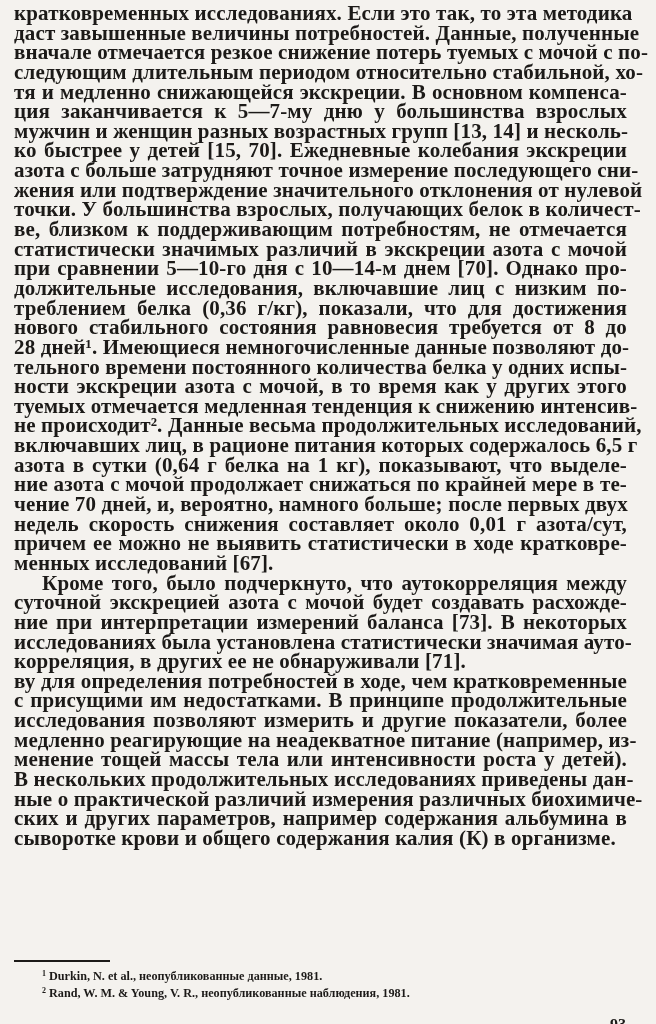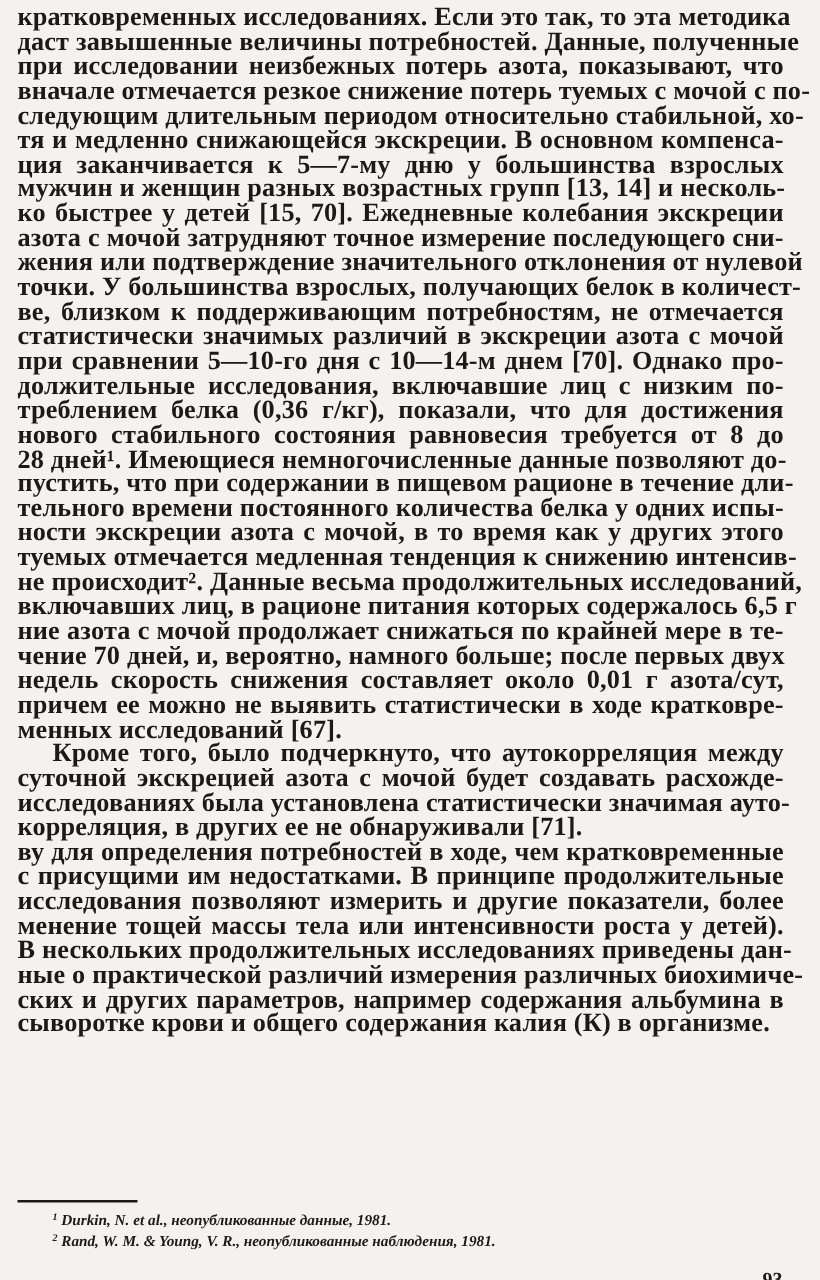--- a/index.html
+++ b/index.html
@@ -25,76 +25,77 @@
   }
   .line.last { text-align-last: left; }
   .line.indent { padding-left: 28px; }
   sup { font-size: 9px; line-height: 0; vertical-align: 6px; }
   .rule {
     position: absolute; left: 14px; top: 960px; width: 96px; height: 2px;
     background: #1c1a18;
   }
   .footnotes {
     position: absolute; left: 42px; top: 968px; width: 560px;
-    font-size: 12.2px; line-height: 16.5px; font-weight: bold; font-style: italic;
+    font-size: 12.2px; line-height: 16.5px; font-weight: bold;
   }
   .footnotes .fn { display: block; white-space: nowrap; }
   .footnotes sup { font-size: 8px; vertical-align: 4px; margin-right: 3px; }
   .page-number {
     position: absolute; left: 610px; top: 1016px;
     font-size: 16px; font-weight: bold;
   }
 </style>
 </head>
 <body>
 
 <div class="page">
   <div id="para-container">
       <div>
         <span class="line">кратковременных исследованиях. Если это так, то эта методика</span>
         <span class="line">даст завышенные величины потребностей. Данные, полученные</span>
-        <span class="line">при исследовании неизбежных потерь азота, показывают, что</span>
         <span class="line">вначале отмечается резкое снижение потерь туемых с мочой с по-</span>
         <span class="line">следующим длительным периодом относительно стабильной, хо-</span>
         <span class="line">тя и медленно снижающейся экскреции. В основном компенса-</span>
         <span class="line">ция заканчивается к 5—7-му дню у большинства взрослых</span>
         <span class="line">мужчин и женщин разных возрастных групп [13, 14] и несколь-</span>
         <span class="line">ко быстрее у детей [15, 70]. Ежедневные колебания экскреции</span>
-        <span class="line">азота с мочой затрудняют точное измерение последующего сни-</span>
+        <span class="line">азота с больше затрудняют точное измерение последующего сни-</span>
         <span class="line">жения или подтверждение значительного отклонения от нулевой</span>
         <span class="line">точки. У большинства взрослых, получающих белок в количест-</span>
         <span class="line">ве, близком к поддерживающим потребностям, не отмечается</span>
         <span class="line">статистически значимых различий в экскреции азота с мочой</span>
         <span class="line">при сравнении 5—10-го дня с 10—14-м днем [70]. Однако про-</span>
         <span class="line">должительные исследования, включавшие лиц с низким по-</span>
         <span class="line">треблением белка (0,36 г/кг), показали, что для достижения</span>
         <span class="line">нового стабильного состояния равновесия требуется от 8 до</span>
         <span class="line">28 дней¹. Имеющиеся немногочисленные данные позволяют до-</span>
-        <span class="line">пустить, что при содержании в пищевом рационе в течение дли-</span>
         <span class="line">тельного времени постоянного количества белка у одних испы-</span>
         <span class="line">ности экскреции азота с мочой, в то время как у других этого</span>
         <span class="line">туемых отмечается медленная тенденция к снижению интенсив-</span>
         <span class="line">не происходит². Данные весьма продолжительных исследований,</span>
         <span class="line">включавших лиц, в рационе питания которых содержалось 6,5 г</span>
+        <span class="line">азота в сутки (0,64 г белка на 1 кг), показывают, что выделе-</span>
         <span class="line">ние азота с мочой продолжает снижаться по крайней мере в те-</span>
         <span class="line">чение 70 дней, и, вероятно, намного больше; после первых двух</span>
         <span class="line">недель скорость снижения составляет около 0,01 г азота/сут,</span>
         <span class="line">причем ее можно не выявить статистически в ходе кратковре-</span>
         <span class="line last">менных исследований [67].</span>
       </div>
       <div>
         <span class="line indent">Кроме того, было подчеркнуто, что аутокорреляция между</span>
         <span class="line">суточной экскрецией азота с мочой будет создавать расхожде-</span>
+        <span class="line">ние при интерпретации измерений баланса [73]. В некоторых</span>
         <span class="line">исследованиях была установлена статистически значимая ауто-</span>
         <span class="line last">корреляция, в других ее не обнаруживали [71].</span>
       </div>
       <div>
         <span class="line">ву для определения потребностей в ходе, чем кратковременные</span>
         <span class="line">с присущими им недостатками. В принципе продолжительные</span>
         <span class="line">исследования позволяют измерить и другие показатели, более</span>
+        <span class="line">медленно реагирующие на неадекватное питание (например, из-</span>
         <span class="line">менение тощей массы тела или интенсивности роста у детей).</span>
         <span class="line">В нескольких продолжительных исследованиях приведены дан-</span>
         <span class="line">ные о практической различий измерения различных биохимиче-</span>
         <span class="line">ских и других параметров, например содержания альбумина в</span>
         <span class="line last">сыворотке крови и общего содержания калия (К) в организме.</span>
       </div>
     </div>
 </div>
 
 <div class="rule"></div>

